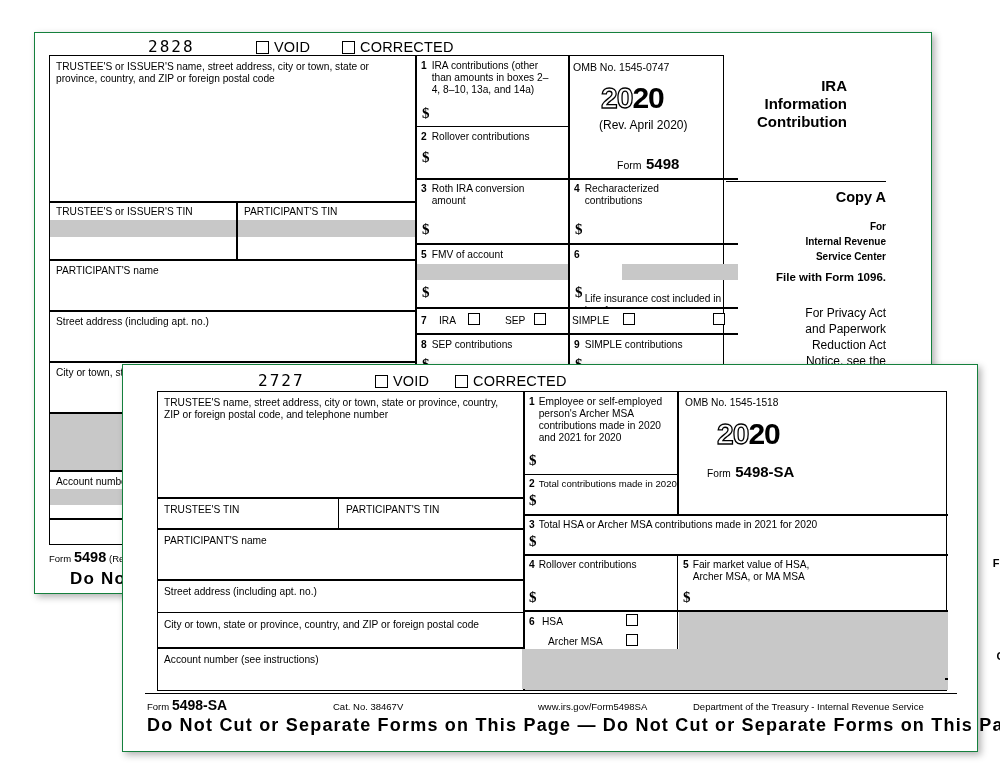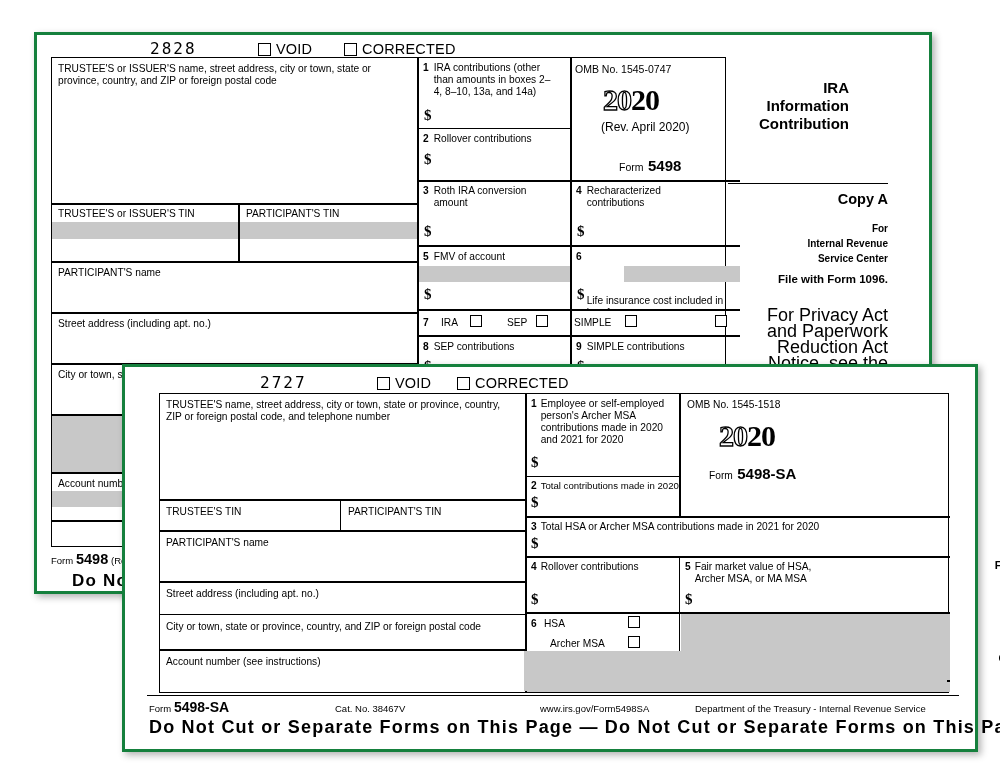--- a/index.html
+++ b/index.html
@@ -9,21 +9,21 @@
     background:#ffffff;
     font-family:"Liberation Sans", sans-serif;
     position:relative;
     overflow:hidden;
   }
 
   
   .sheet {
     position:absolute;
     background:#fff;
-    border:3px solid #15803d;
+    border:1px solid #15803d;
     box-shadow: 3px 3px 7px rgba(0,0,0,0.30);
   }
   #sheet-5498  { left:34px;  top:32px;  width:898px; height:562px; z-index:1; }
   #sheet-5498sa{ left:122px; top:364px; width:856px; height:388px; z-index:2; }
 
   
   .topstrip {
     position:relative;
     height:26px;
   }
@@ -70,21 +70,21 @@
   
   .rtitle {
     position:absolute;
     text-align:right;
     font-weight:bold;
     color:#000;
   }
 
   
   .year {
-    font-family:Liberation Serif, serif;
+    font-family:Liberation Sans, sans-serif;
     font-weight:bold;
     letter-spacing:-1px;
     white-space:nowrap;
   }
   .year .hollow {
     color:#fff;
     -webkit-text-stroke:1.3px #000;
   }
   .year .solid { color:#000; }
 
@@ -287,21 +287,21 @@
   </div>
 
   <div class="hline" style="left:691px; top:148px; width:160px; height:1.2px; position:absolute;"></div>
   <div class="rtitle" style="left:691px; top:156px; width:160px; font-size:14.5px;">Copy A</div>
   <div class="rtitle" style="left:691px; top:186px; width:160px; font-size:10px; line-height:15px;">
     <div>For</div>
     <div>Internal Revenue</div>
     <div>Service Center</div>
   </div>
   <div class="rtitle" style="left:691px; top:238px; width:160px; font-size:11.5px;">File with Form 1096.</div>
-  <div class="rtitle" style="left:691px; top:272px; width:160px; font-size:18px; line-height:16px; font-weight:normal;">
+  <div class="rtitle" style="left:691px; top:272px; width:160px; font-size:12px; line-height:16px; font-weight:normal;">
     <div>For Privacy Act</div>
     <div>and Paperwork</div>
     <div>Reduction Act</div>
     <div>Notice, see the</div>
   </div>
 
   <div class="footline" style="left:14px; top:516px;">
     <span style="font-size:9.5px;">Form</span>
     <span style="font-size:14.5px; font-weight:bold;">5498</span>
     <span style="font-size:9.5px;">(Rev.</span>

